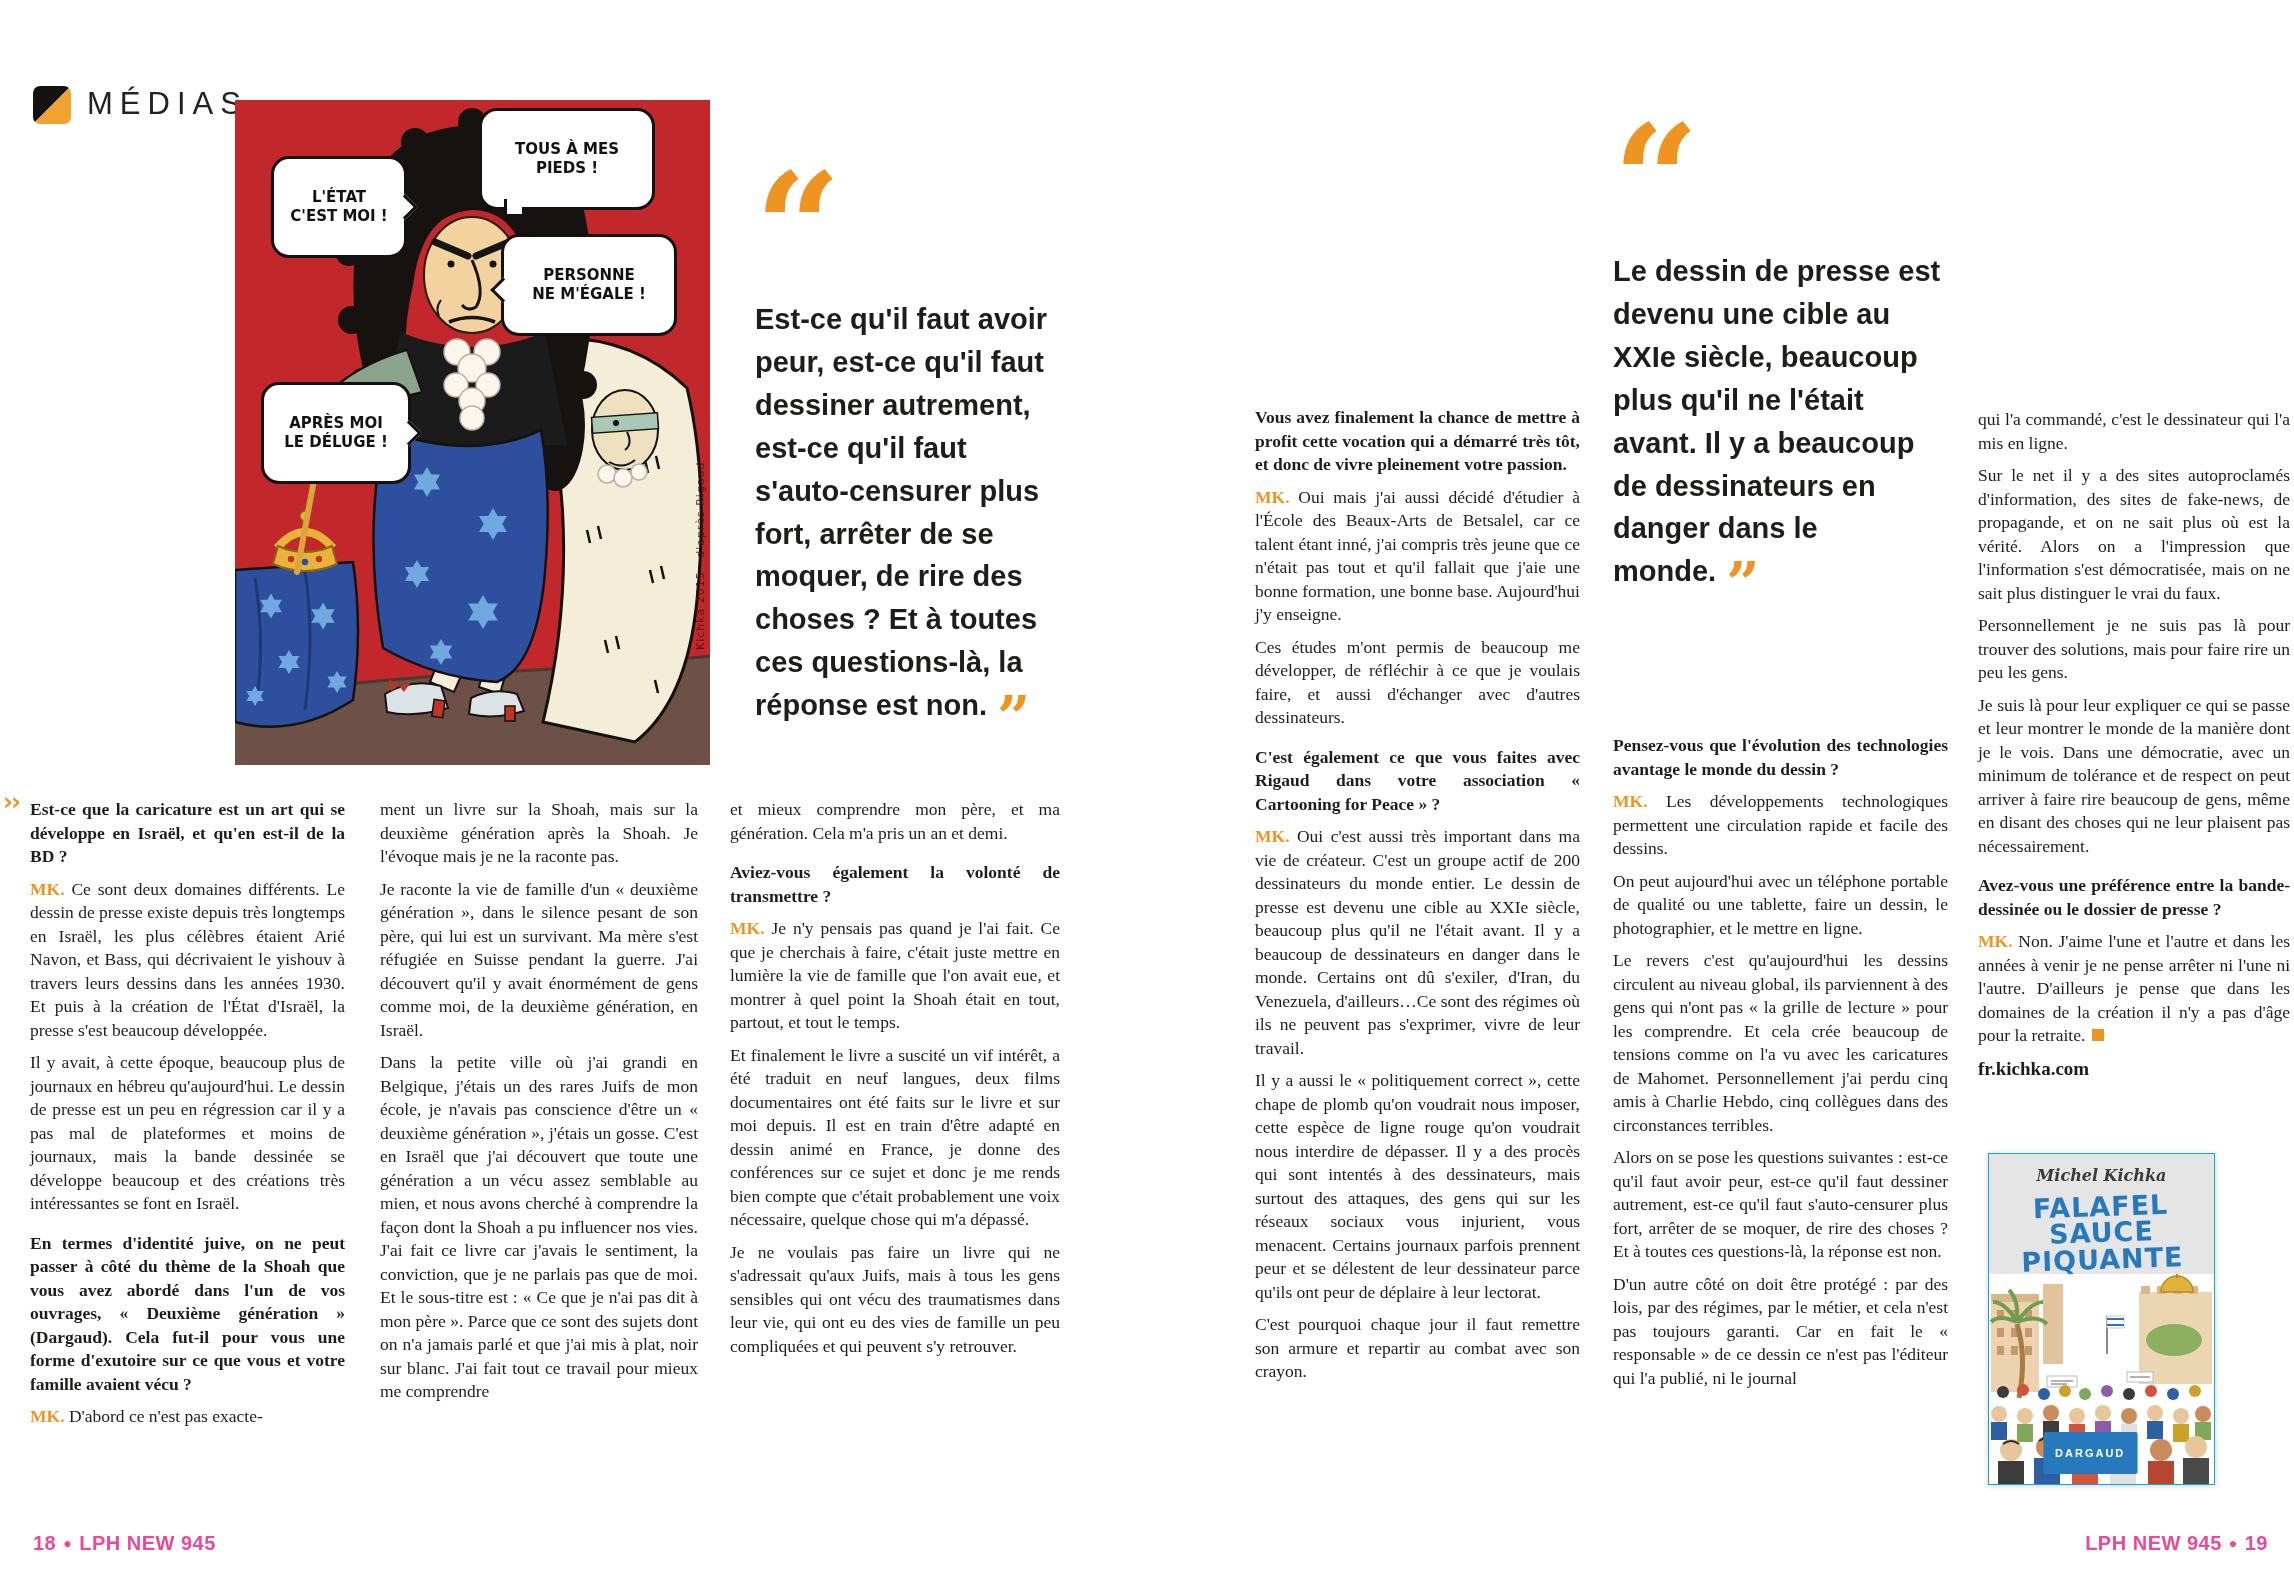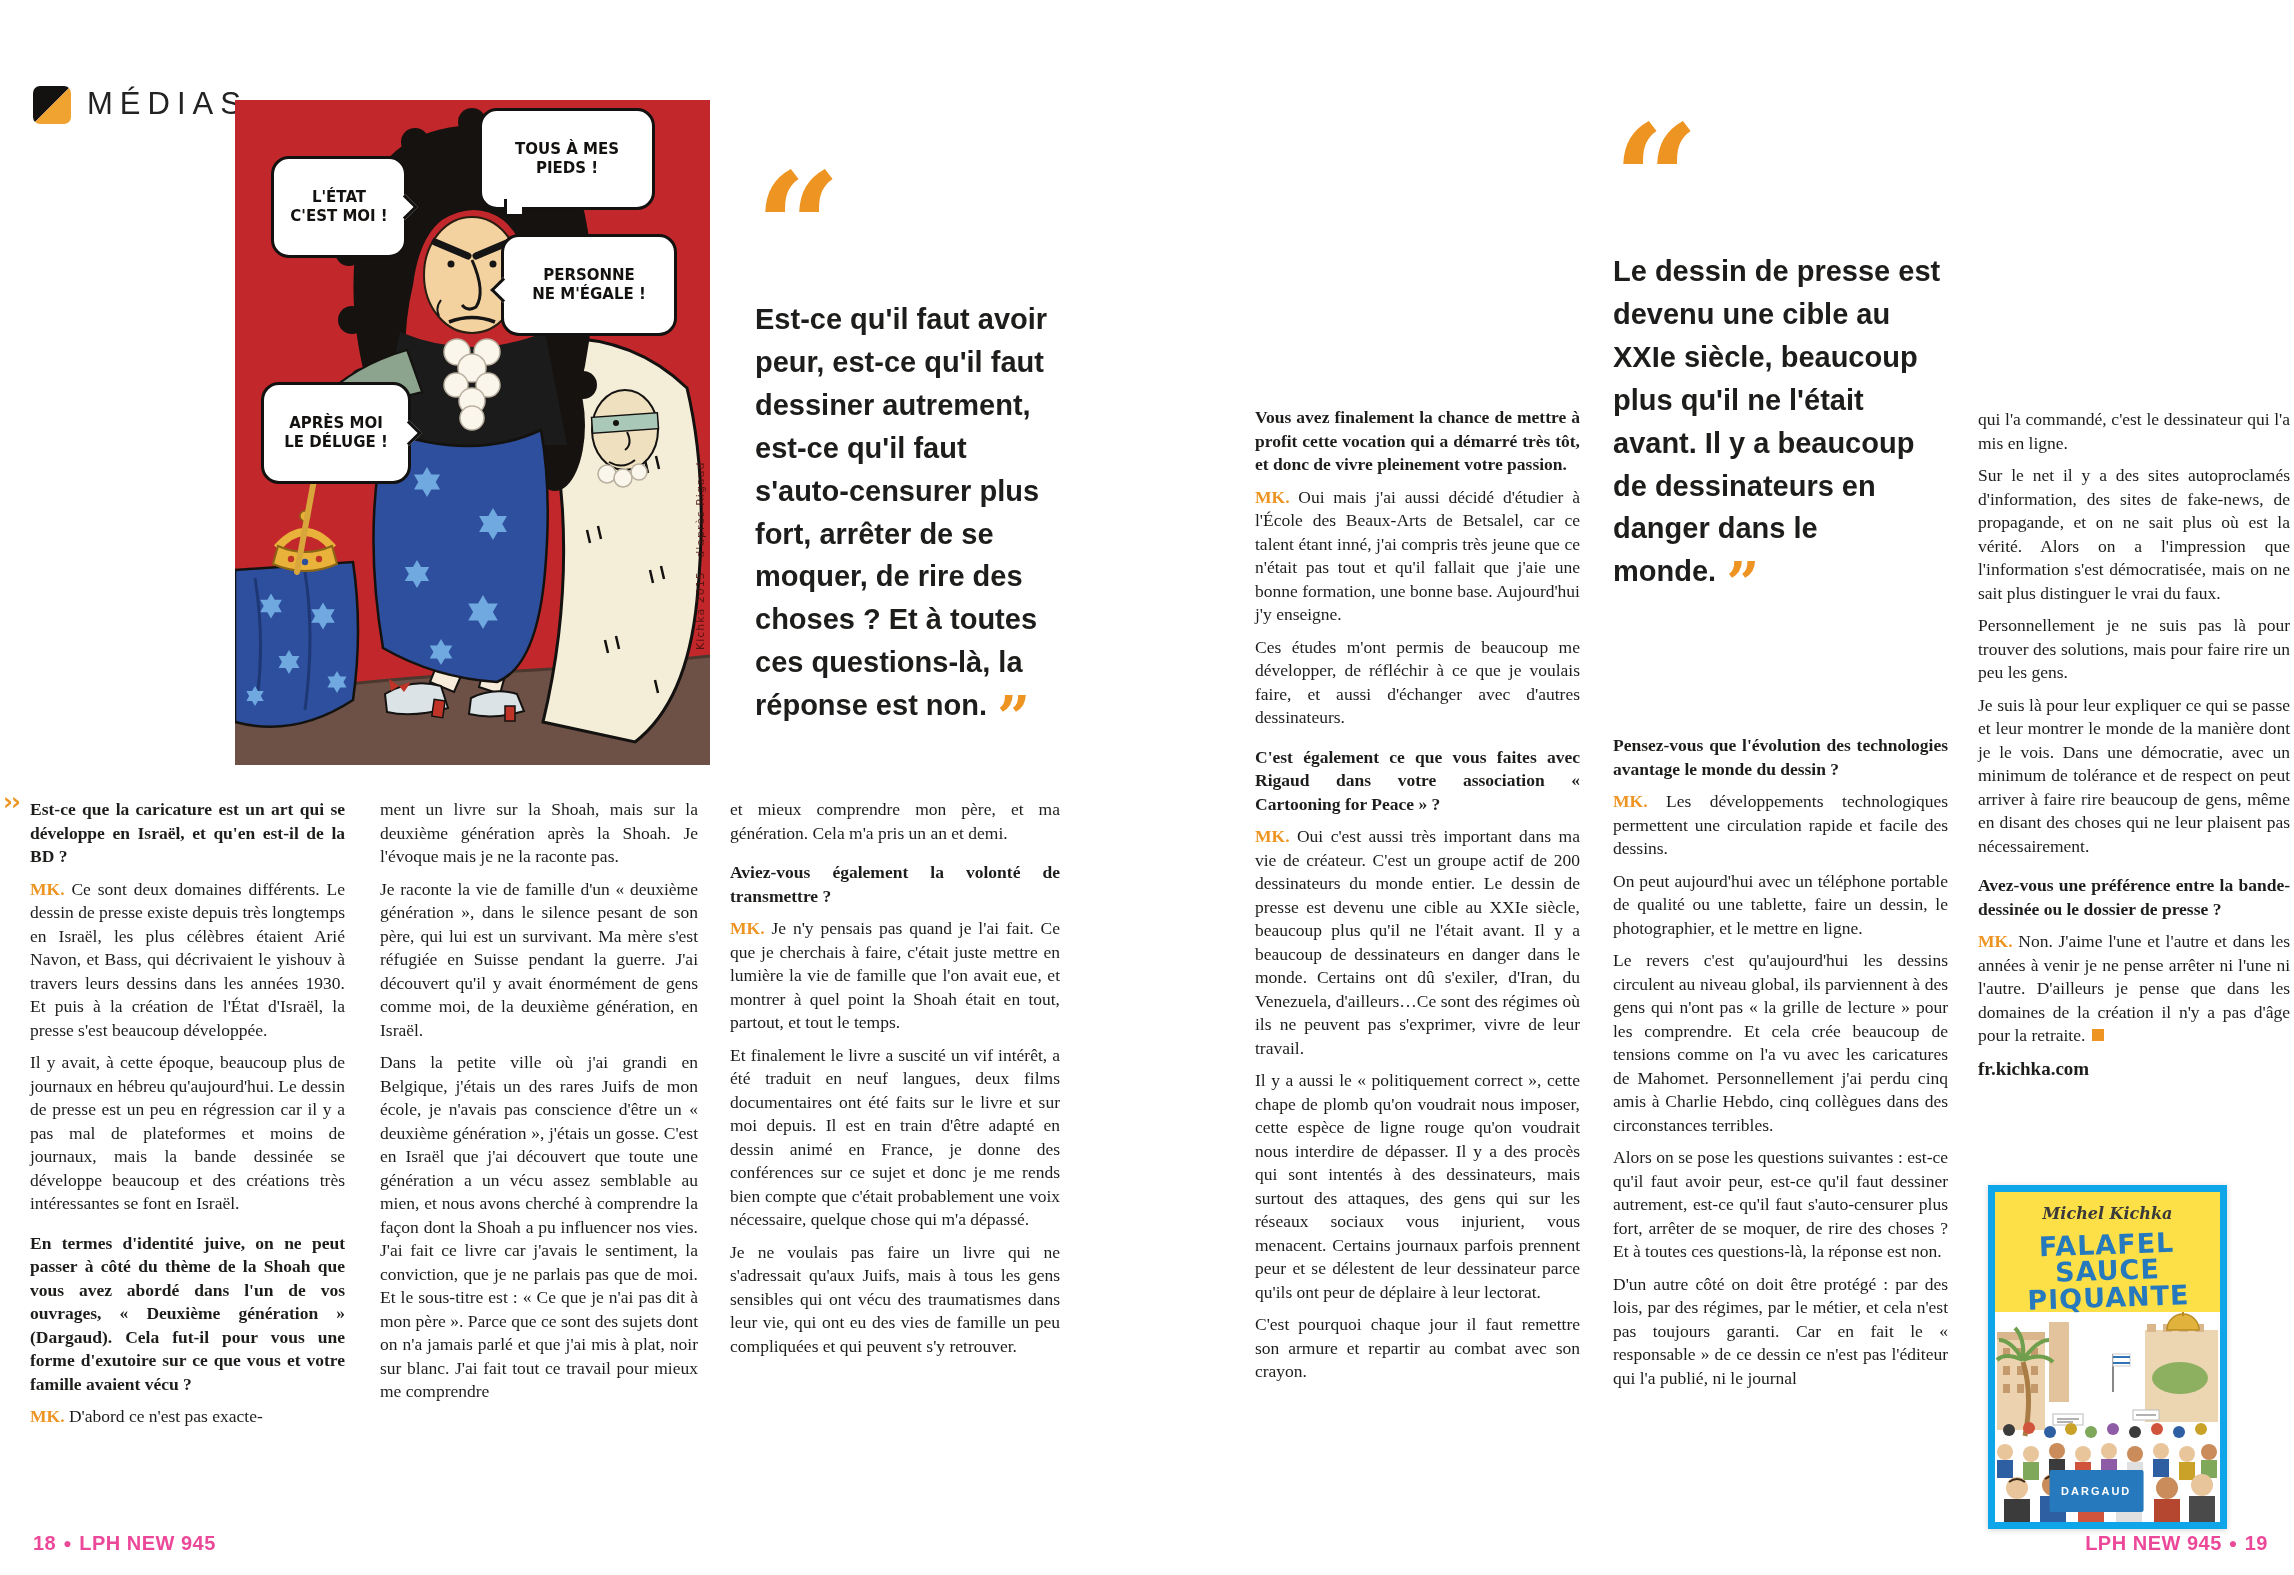--- a/index.html
+++ b/index.html
@@ -55,22 +55,22 @@
   .c1{left:30px;top:790px;width:315px;}
   .c2{left:380px;top:790px;width:318px;}
   .c3{left:730px;top:790px;width:330px;}
   .c4{left:1255px;top:398px;width:325px;}
   .c5{left:1613px;top:726px;width:335px;}
   .c6{left:1978px;top:400px;width:312px;}
   .q-marker{position:absolute;left:3px;top:788px;color:var(--accent,#EE9422);
             font-family:"DejaVu Sans",sans-serif;font-weight:bold;font-size:24px;letter-spacing:-2px;}
 
   
-  .book{position:absolute;left:1988px;top:1185px;width:225px;height:330px;background:#fde047;
-        border:7px solid #0ea5e9;box-shadow:0 1px 6px rgba(0,0,0,.18);overflow:hidden;}
+  .book{position:absolute;left:1988px;top:1153px;width:225px;height:330px;background:#e5e5e5;
+        border:1px solid #0ea5e9;box-shadow:0 1px 6px rgba(0,0,0,.18);overflow:hidden;}
   .book-author{position:absolute;top:12px;width:100%;text-align:center;
                font-family:"DejaVu Serif",serif;font-style:italic;font-weight:bold;
                font-size:16px;color:#3a3a3a;}
   .book-title{position:absolute;top:40px;width:100%;text-align:center;
               font-family:"DejaVu Sans",sans-serif;font-weight:bold;font-size:27px;
               line-height:.98;color:var(--title-blue,#2779BD);transform:rotate(-2deg);
               letter-spacing:1px;}
   .book-scene{position:absolute;bottom:0;left:0;}
   .book-publisher{position:absolute;bottom:10px;left:50%;transform:translateX(-62%);
                   background:var(--title-blue,#2779BD);color:#fff;

